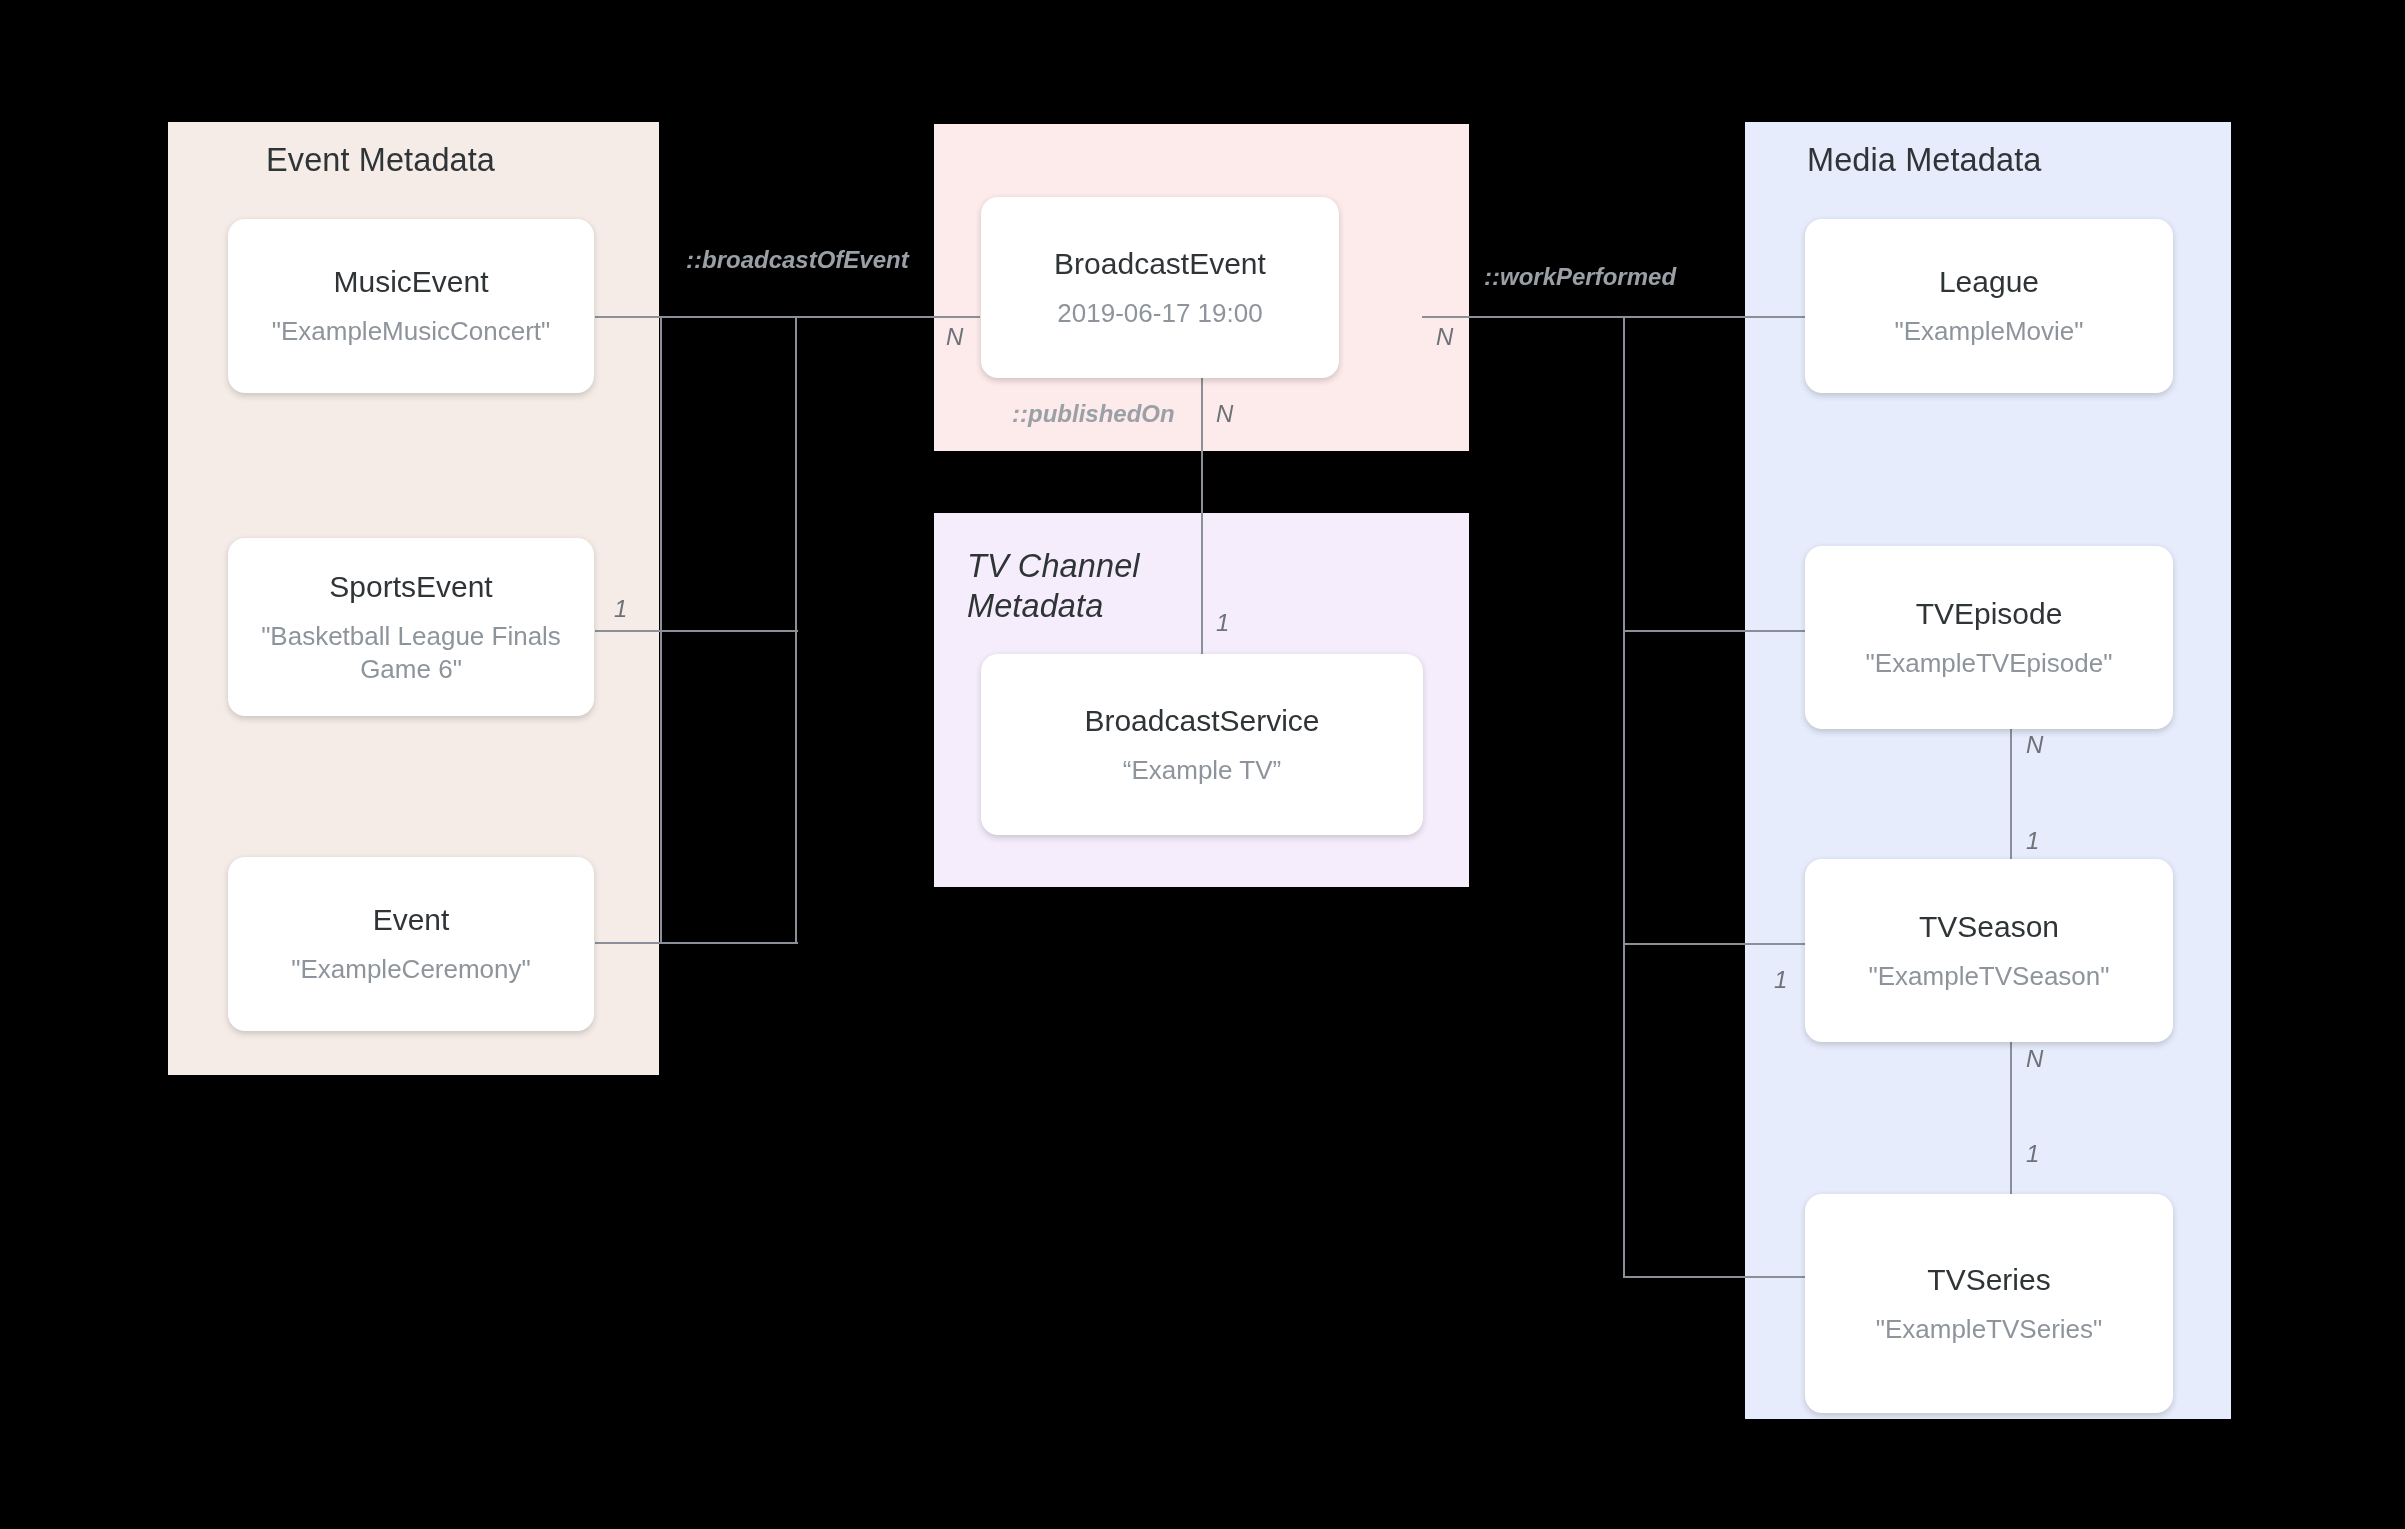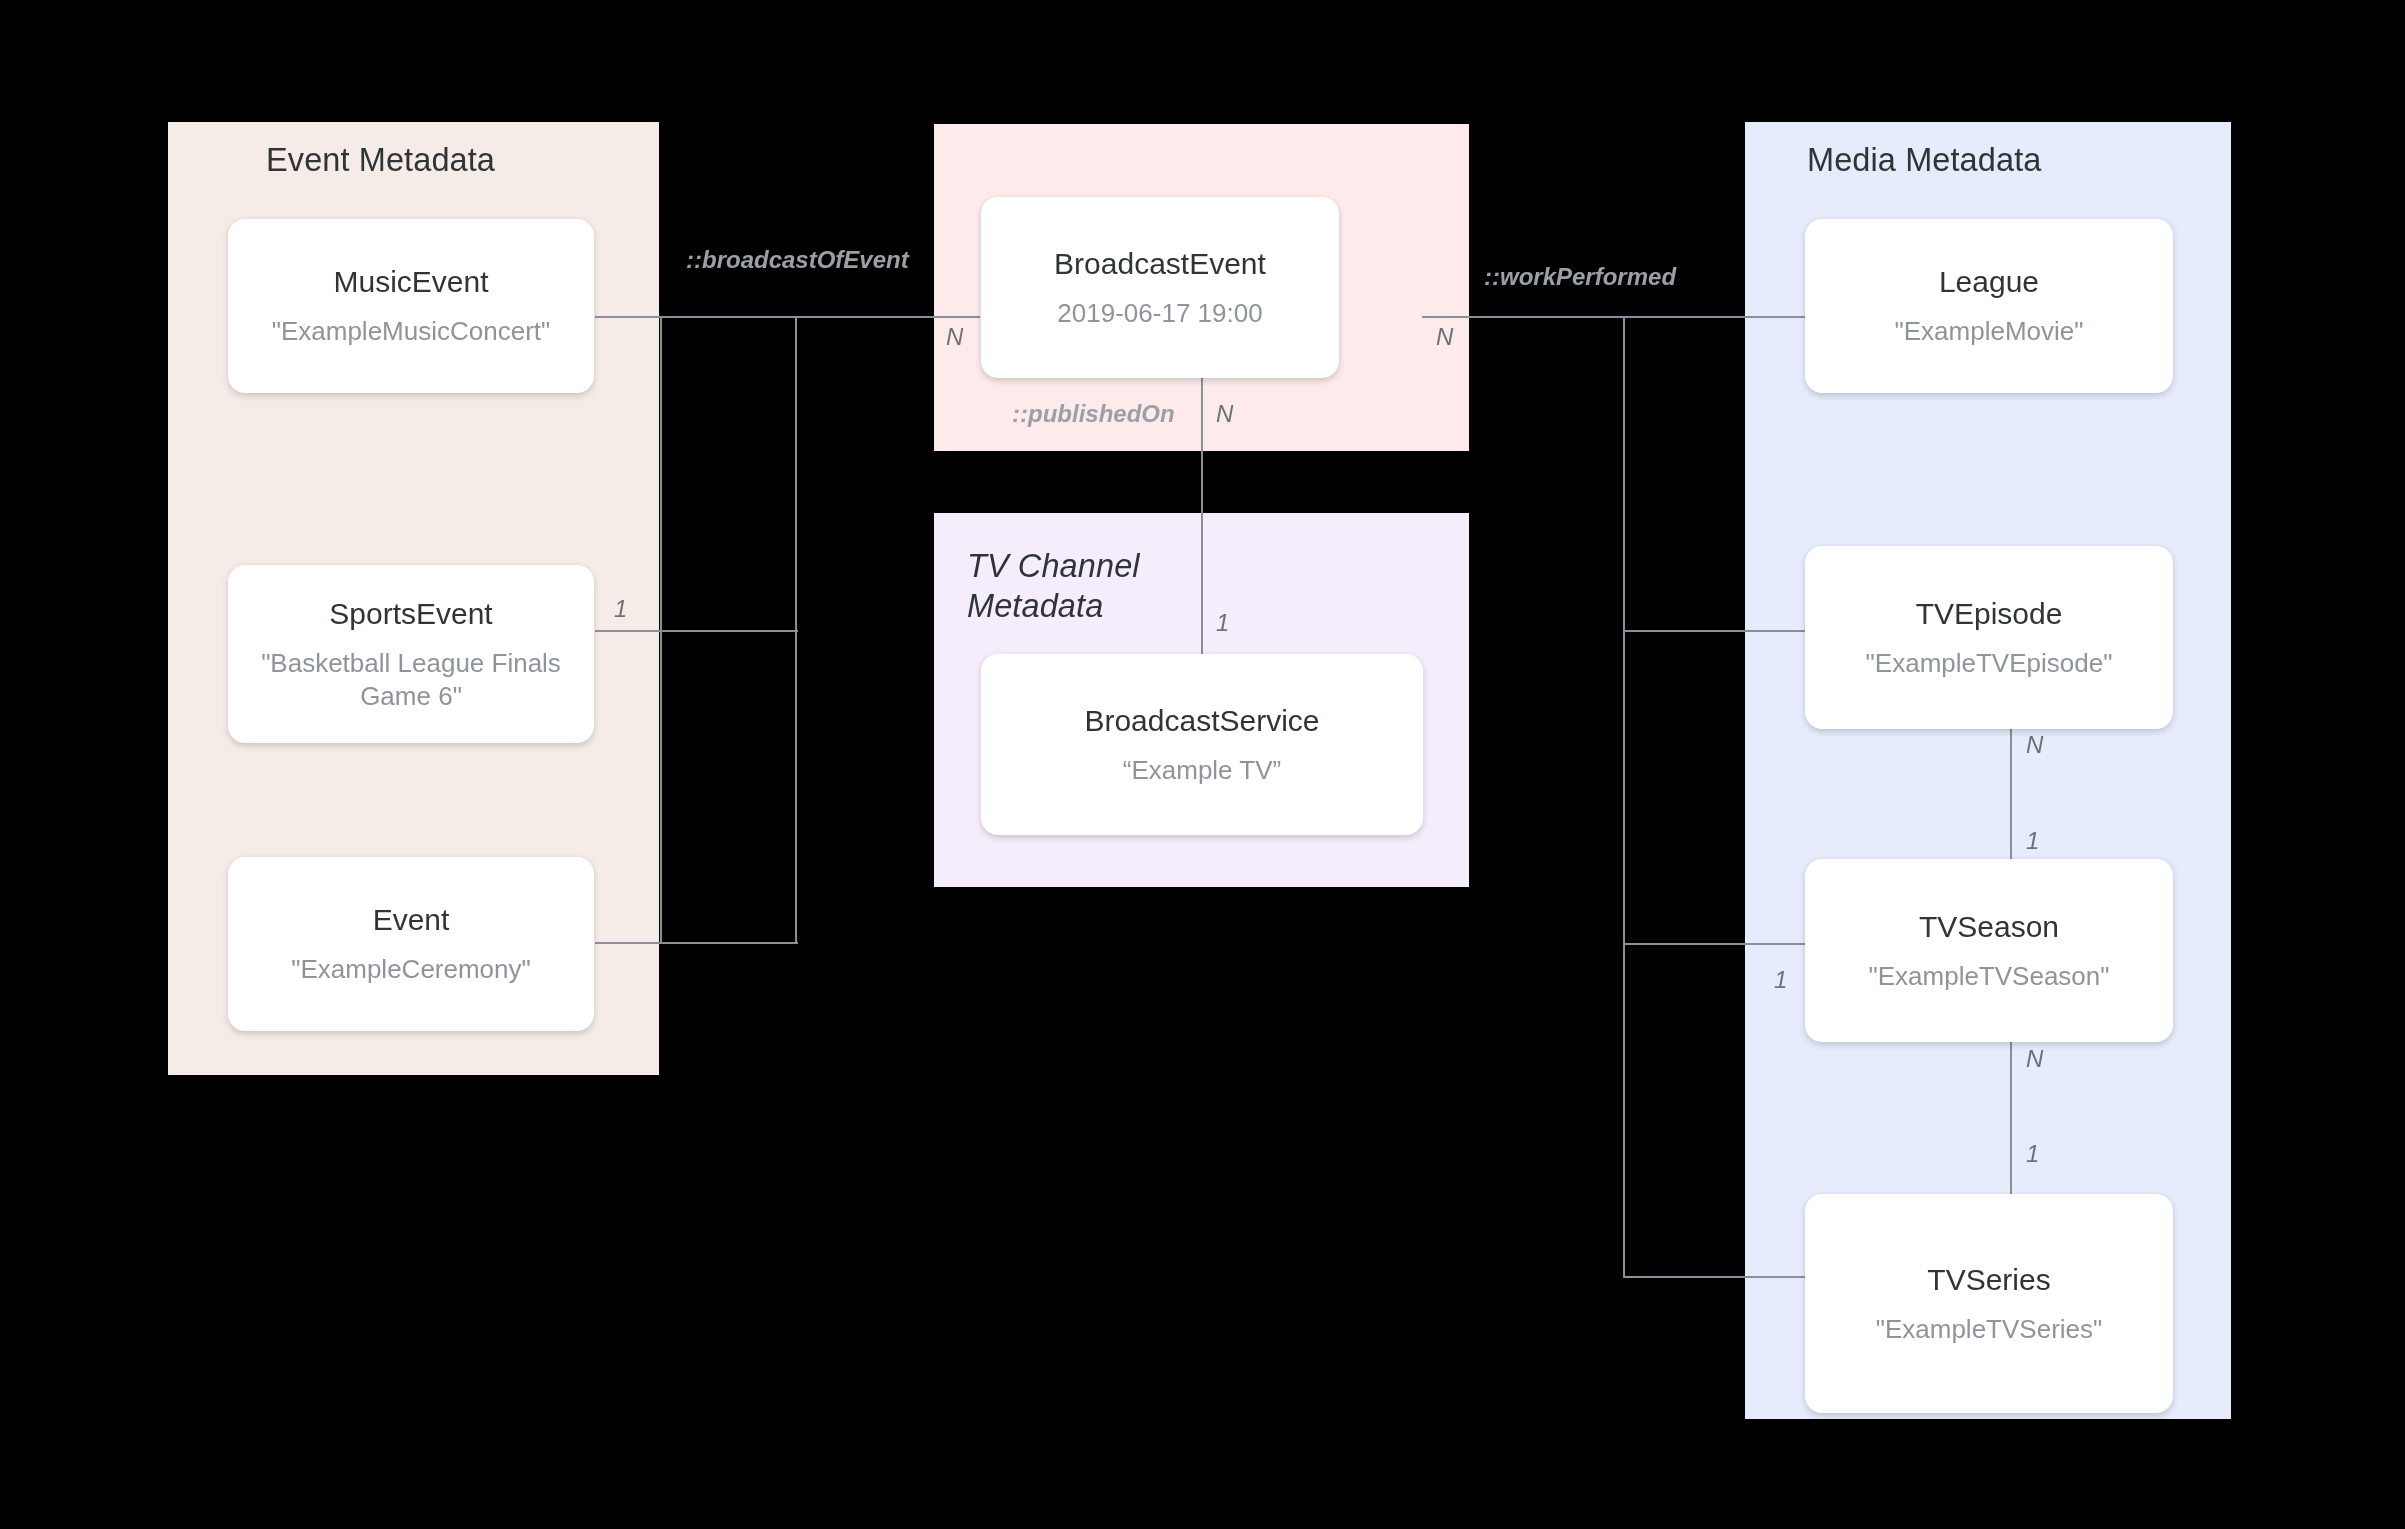--- a/index.html
+++ b/index.html
@@ -155,21 +155,21 @@
   <div class="panel-title" id="title-event">Event Metadata</div>
   <div class="panel-title" id="title-tvchannel">TV Channel
 Metadata</div>
   <div class="panel-title" id="title-media">Media Metadata</div>
 
   <div class="node" style="left:228px; top:219px; width:366px; height:174px;">
     <div class="node-type">MusicEvent</div>
     <div class="node-value">"ExampleMusicConcert"</div>
   </div>
 
-  <div class="node" style="left:228px; top:538px; width:366px; height:178px;margin-top:27px;">
+  <div class="node" style="left:228px; top:538px; width:366px; height:178px;">
     <div class="node-type">SportsEvent</div>
     <div class="node-value" style="max-width:325px;">"Basketball League Finals Game 6"</div>
   </div>
 
   <div class="node" style="left:228px; top:857px; width:366px; height:174px;">
     <div class="node-type">Event</div>
     <div class="node-value">"ExampleCeremony"</div>
   </div>
 
   <div class="node" style="left:981px; top:197px; width:358px; height:181px;">

